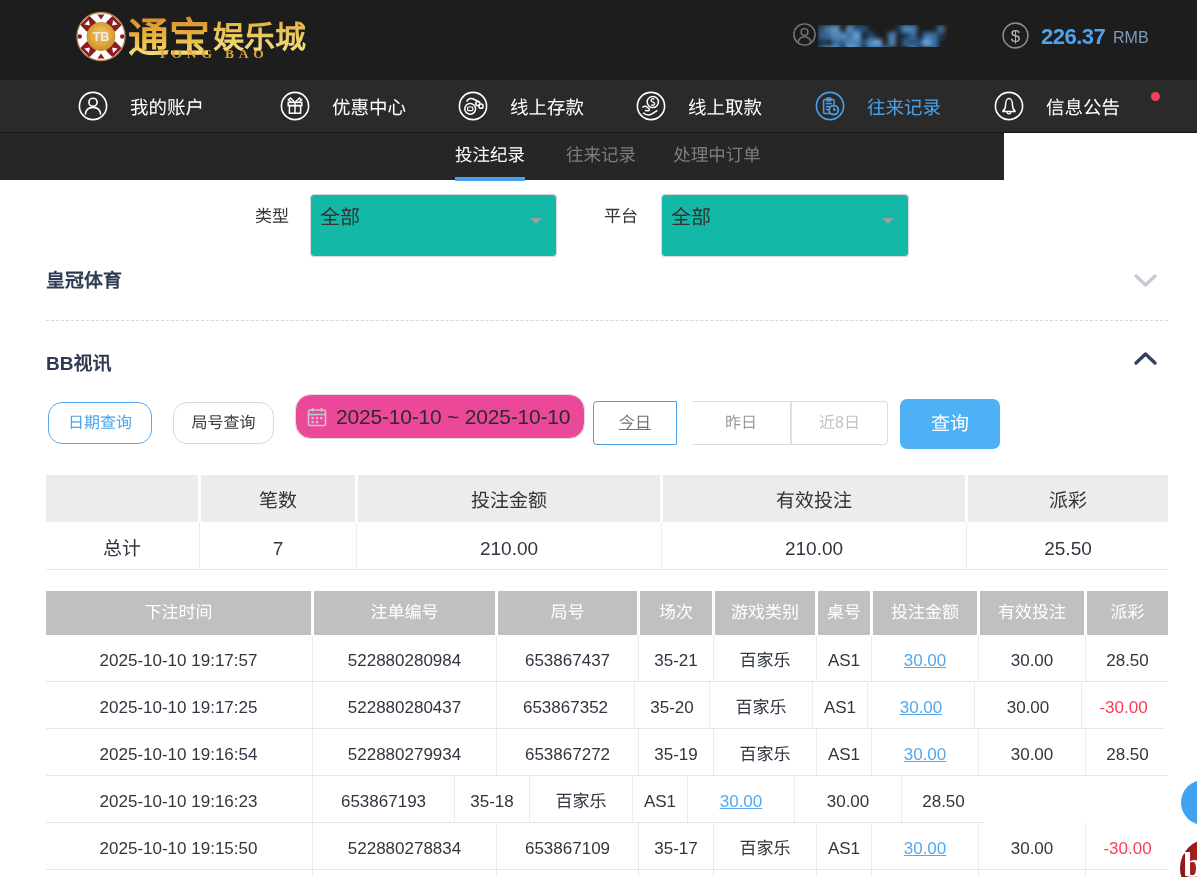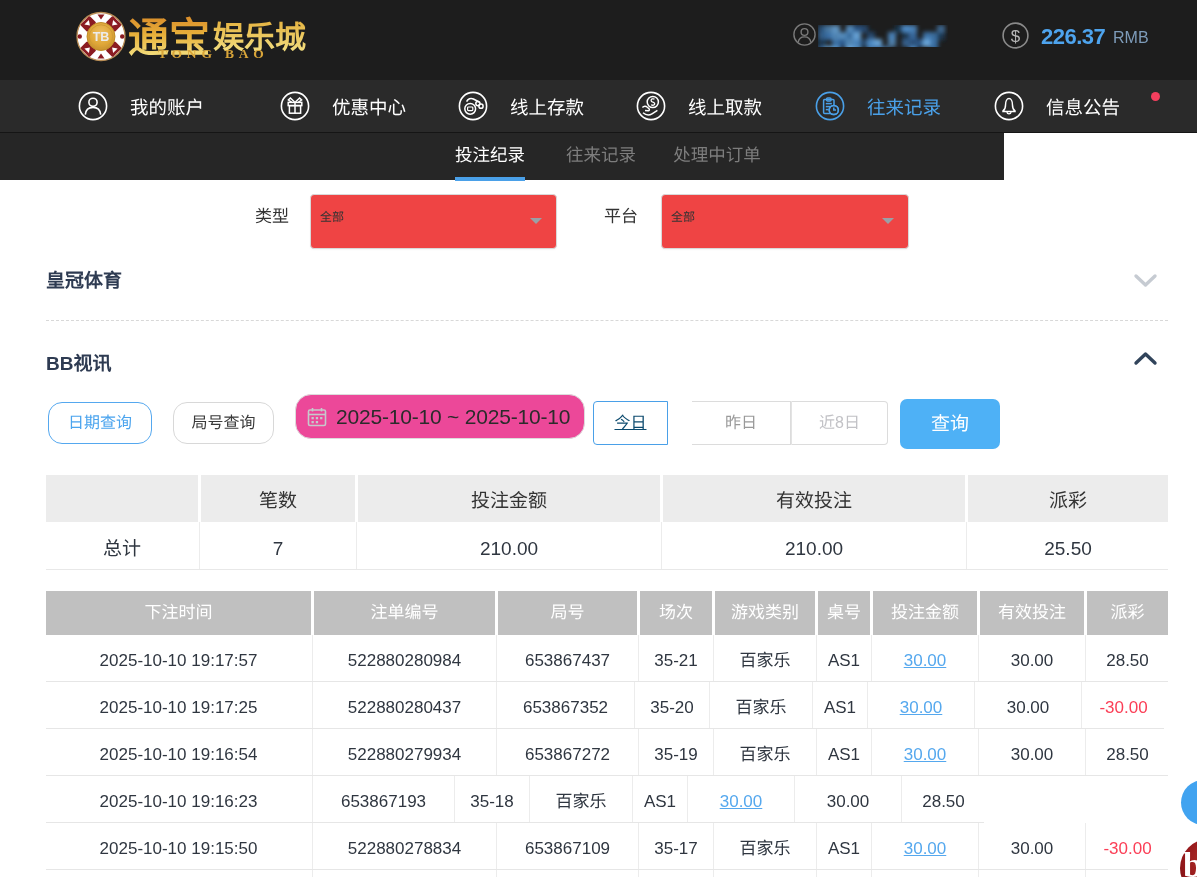--- a/index.html
+++ b/index.html
@@ -16,36 +16,36 @@
   .nav-item { position:absolute; top:0; height:52px; display:flex; align-items:center; color:#fff; font-size:18.5px; }
   .nav-item svg { margin-right:11px; }
   .nav-item.active { color:#4aa0e8; }
   
   .subnav { position:absolute; left:0; top:133px; width:1004px; height:47px; background:#262626; }
   .tab { position:absolute; top:0; height:47px; line-height:44px; font-size:17.5px; color:#7d7d7d; text-align:center; }
   .tab.on { color:#fff; }
   .tab-line { position:absolute; left:455px; top:44px; width:70px; height:4px; background:#4aa0e8; }
   
   .lbl { position:absolute; font-size:17px; color:#333; }
-  .sel { position:absolute; top:194px; height:55px; background:#ef4444; border:1px solid #d9d9d9; border-radius:4px;
-         font-size:12px; color:#333; line-height:45px; padding-left:9px; box-shadow:0 1px 2px rgba(0,0,0,.04); }
+  .sel { position:absolute; top:194px; height:63px; background:#14b8a6; border:1px solid #d9d9d9; border-radius:4px;
+         font-size:20px; color:#333; line-height:45px; padding-left:9px; box-shadow:0 1px 2px rgba(0,0,0,.04); }
   .sel .arr { position:absolute; right:14px; top:23px; width:0; height:0;
         border-left:6.5px solid transparent; border-right:6.5px solid transparent; border-top:6px solid #9aa0a6; }
   .sect { position:absolute; left:46px; font-size:19px; font-weight:bold; color:#2e3b52; }
   .dash { position:absolute; left:46px; top:320px; width:1122px; border-top:1px dashed #d8d8d8; }
   
   .pill { position:absolute; top:402px; height:42px; border-radius:14px; background:#fff;
           font-size:16px; text-align:center; line-height:40px; }
   .pill1 { left:48px; width:104px; border:1px solid #55a8ef; color:#4ba4ee; }
   .pill2 { left:173px; width:101px; border:1px solid #d8d8d8; color:#3a3a3a; }
   .datebox { position:absolute; left:295px; top:394px; width:290px; height:45px; border:1px solid #dcdcdc;
              border-radius:16px; background:#ec4899; }
   .datebox .txt { position:absolute; left:40px; top:0; line-height:43px; font-size:21px; color:#2b2b2b; font-weight:normal; letter-spacing:-0.2px; }
   .grp { position:absolute; top:401px; height:44px; background:#fff; font-size:16px; text-align:center; line-height:42px; }
-  .g1 { left:593px; width:75px; border:1px solid #4aa0e8; color:#0c4a6e; border-radius:4px 0 0 4px; z-index:2;text-decoration:underline; }
+  .g1 { left:593px; width:84px; border:1px solid #4aa0e8; color:#737373; border-radius:4px 0 0 4px; z-index:2;text-decoration:underline; }
   .g2 { left:692px; width:99px; border:1px solid #dcdcdc; border-left:none; color:#9a9a9a; }
   .g3 { left:791px; width:97px; border:1px solid #dcdcdc; border-left:1px solid #e3e3e3; color:#c2c2c6; border-radius:0 4px 4px 0; }
   .qbtn { position:absolute; left:900px; top:399px; width:100px; height:50px; background:#4eb1f6; border-radius:7px;
           color:#fff; font-size:19px; text-align:center; line-height:50px; }
   
   .trow { position:absolute; left:46px; display:flex; }
   .trow .c { flex:none; text-align:center; }
   .sum-h .c { background:#ececec; color:#333; font-size:19px; line-height:51px; height:47px; margin-right:3px; }
   .sum-b { border-bottom:1px solid #e8e8e8; }
   .sum-b .c { background:#fff; color:#2f3640; font-size:19px; line-height:54px; height:47px; margin-right:3px; }

